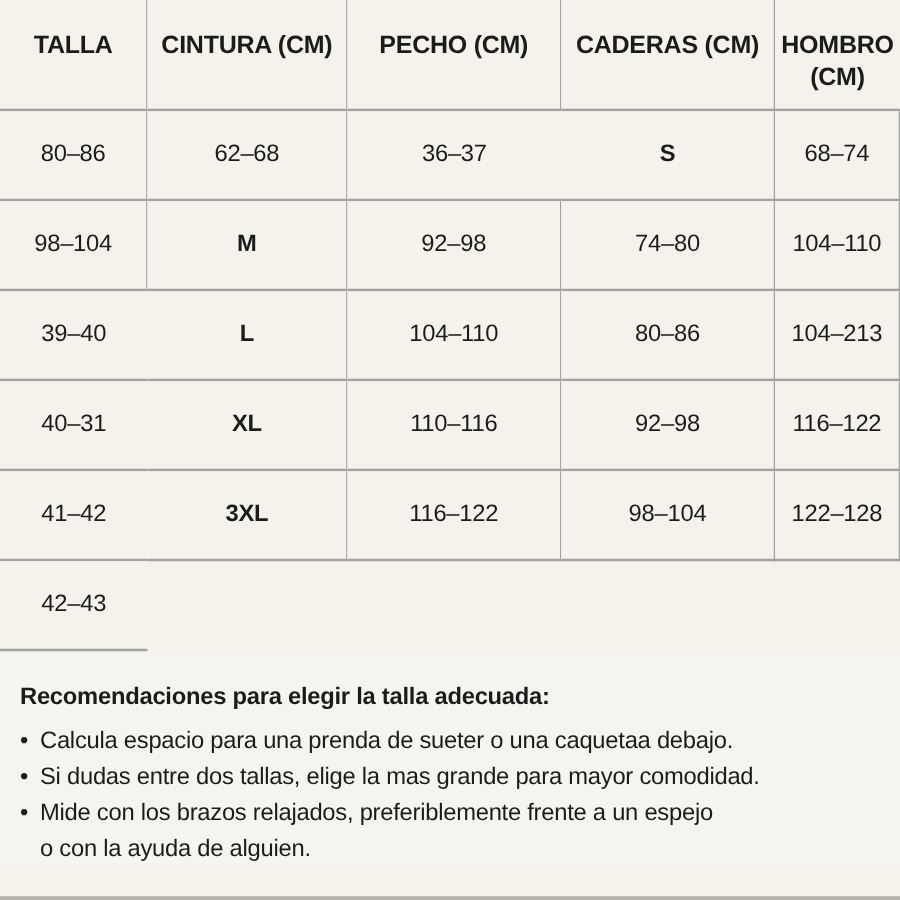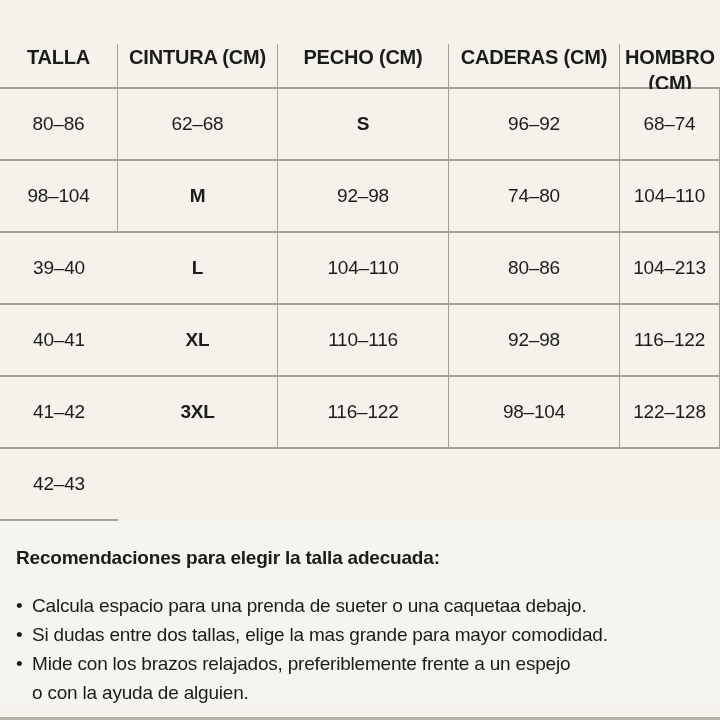--- a/index.html
+++ b/index.html
@@ -31,37 +31,37 @@
     text-align: center;
     font-size: 19px;
     border-right: 1px solid #a3a19b;
     border-bottom: 2px solid #a3a19b;
     background: #f5f2ec;
     padding: 0 4px;
   }
   .cell.last-col { border-right: none; }
   .cell.header {
     align-items: flex-start;
+    padding-top: 23px;
     font-weight: bold;
     font-size: 20px;
     line-height: 26px;
-    margin-top: 44px;
   }
   .cell.size-label { font-weight: bold; }
   .cell.bottom-row { border-bottom: 2px solid #a3a19b; }
 
   
   .recommendations {
     padding: 26px 16px 0 16px;
     background: #f6f4ee;
   }
   .rec-heading {
     font-size: 19px;
     font-weight: bold;
-    margin-bottom: 22px;
+    margin-bottom: 9px;
   }
   .rec-list { list-style: none; }
   .rec-item {
     display: flex;
     font-size: 19px;
     line-height: 29px;
     align-items: flex-start;
   }
   .rec-bullet {
     flex: 0 0 16px;
@@ -80,37 +80,37 @@
   <div class="size-table">
 
     <div class="cell header">TALLA</div>
     <div class="cell header">CINTURA (CM)</div>
     <div class="cell header">PECHO (CM)</div>
     <div class="cell header">CADERAS (CM)</div>
     <div class="cell header last-col">HOMBRO (CM)</div>
 
     <div class="cell">80–86</div>
     <div class="cell">62–68</div>
+    <div class="cell last-col">36–37</div>
 
     <div class="cell size-label">S</div>
-    <div class="cell">96–92</div>
     <div class="cell">68–74</div>
     <div class="cell">98–104</div>
 
     <div class="cell size-label">M</div>
     <div class="cell">92–98</div>
     <div class="cell">74–80</div>
     <div class="cell">104–110</div>
     <div class="cell last-col">39–40</div>
 
     <div class="cell size-label">L</div>
     <div class="cell">104–110</div>
     <div class="cell">80–86</div>
     <div class="cell">104–213</div>
-    <div class="cell last-col">40–41</div>
+    <div class="cell last-col">40–31</div>
 
     <div class="cell size-label">XL</div>
     <div class="cell">110–116</div>
     <div class="cell">92–98</div>
     <div class="cell">116–122</div>
     <div class="cell last-col">41–42</div>
 
     <div class="cell size-label bottom-row">3XL</div>
     <div class="cell bottom-row">116–122</div>
     <div class="cell bottom-row">98–104</div>

